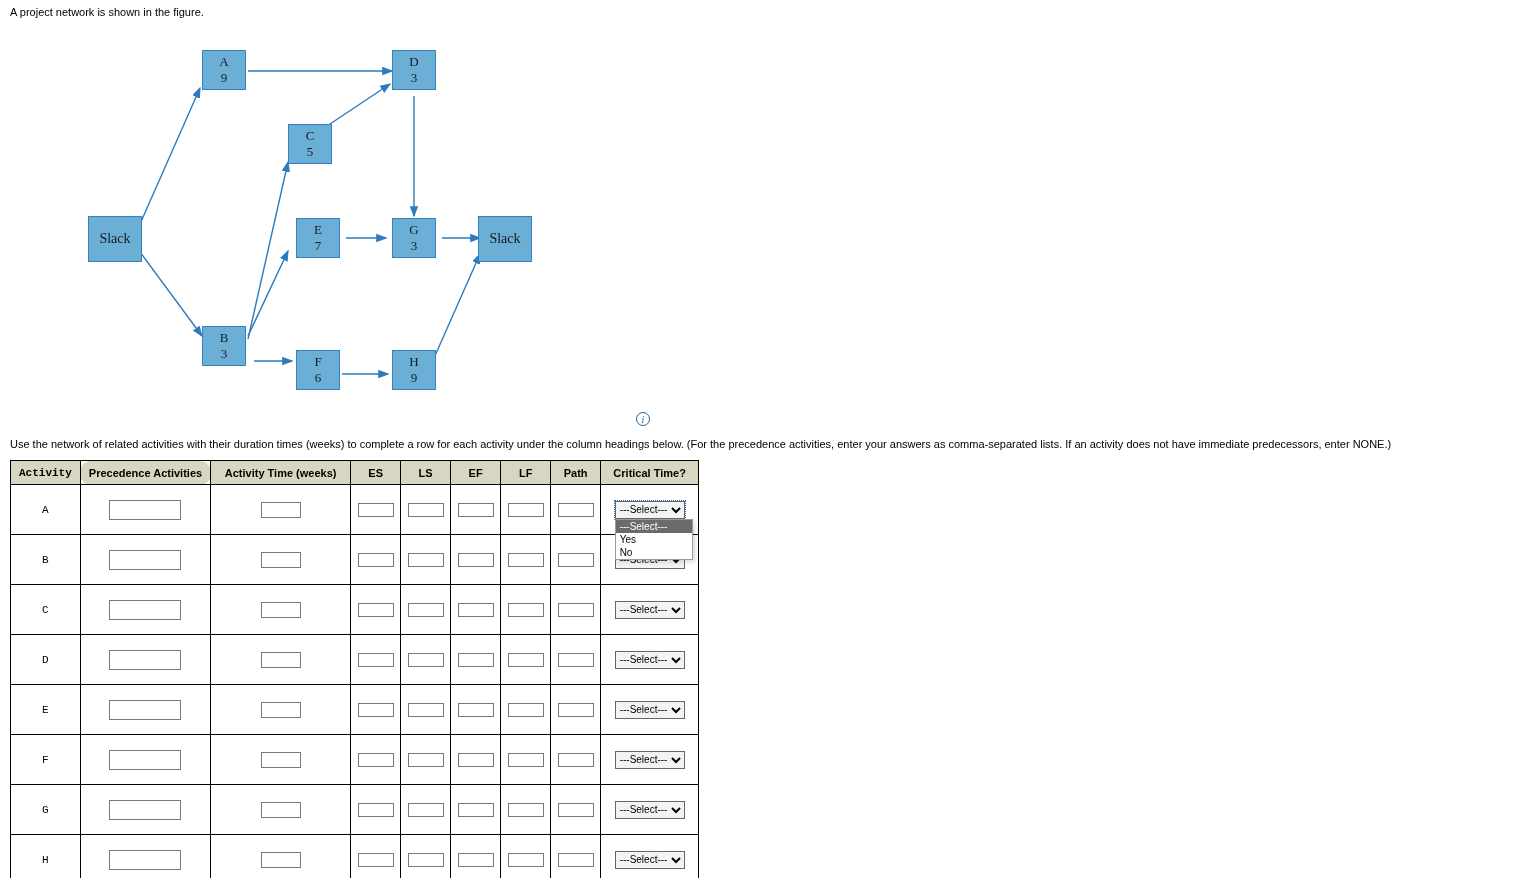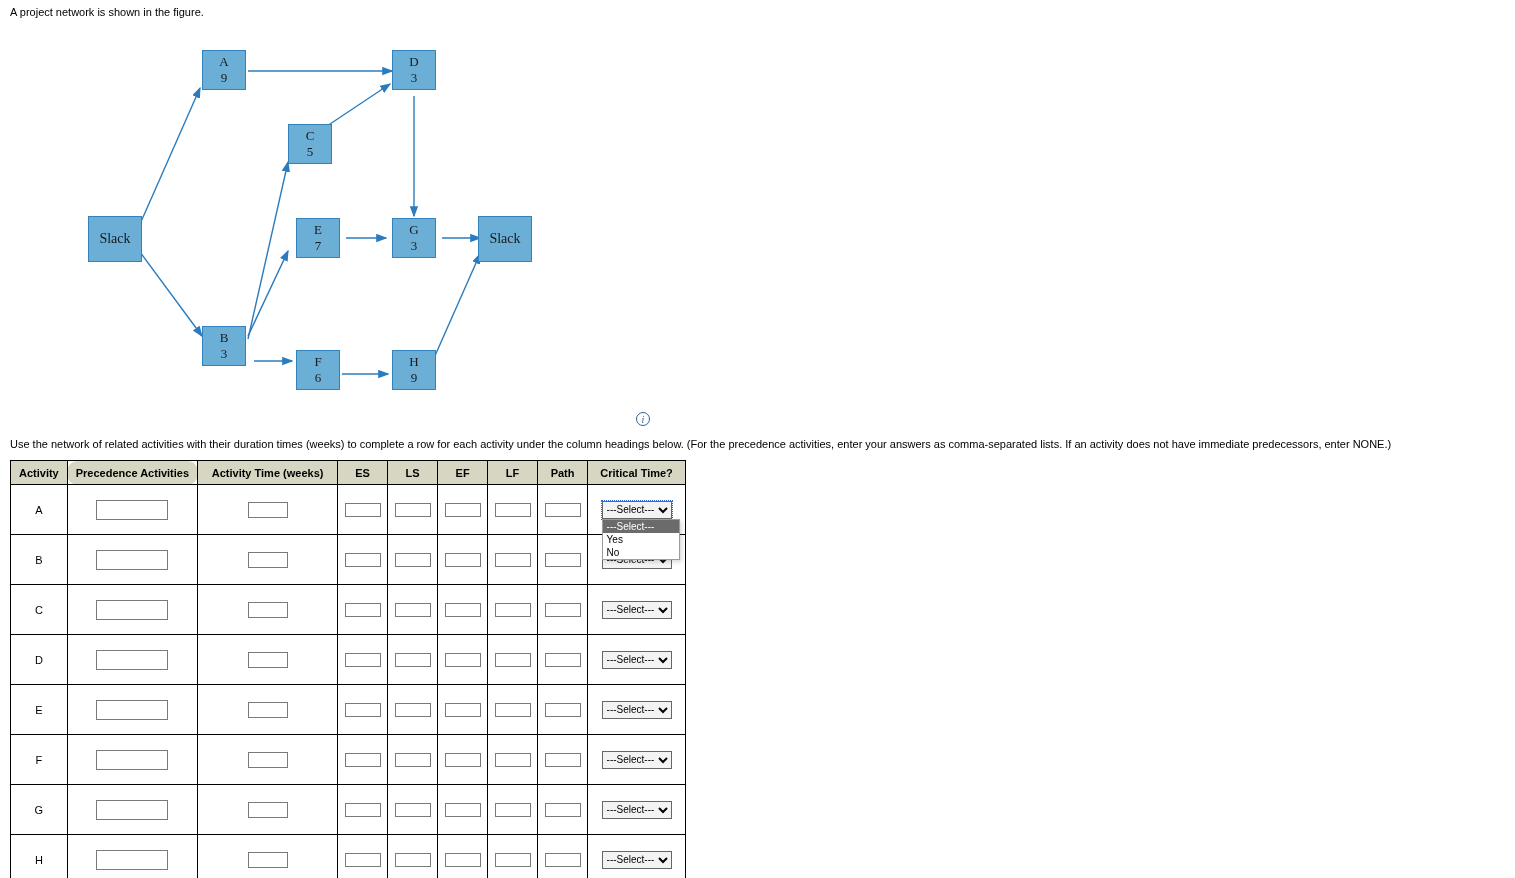--- a/index.html
+++ b/index.html
@@ -60,21 +60,21 @@
   }
   table.activity th {
     background: #d6d6c2;
     font-weight: bold;
     font-size: 11px;
     height: 24px;
     padding: 0 8px;
     white-space: nowrap;
   }
   table.activity td { height: 50px; }
-  .col-activity { width: 56px; }
+  .col-activity { width: 56px; font-family: Liberation Mono, monospace; }
   .col-prec { width: 130px; border-radius: 11px; }
   .col-time { width: 140px; }
   .col-narrow { width: 50px; }
   .col-critical { width: 98px; }
 
   input.box-wide {
     width: 72px; height: 20px;
     border: 1px solid #7a7a7a;
     font-size: 11px; text-align: center;
     background: #fff;

